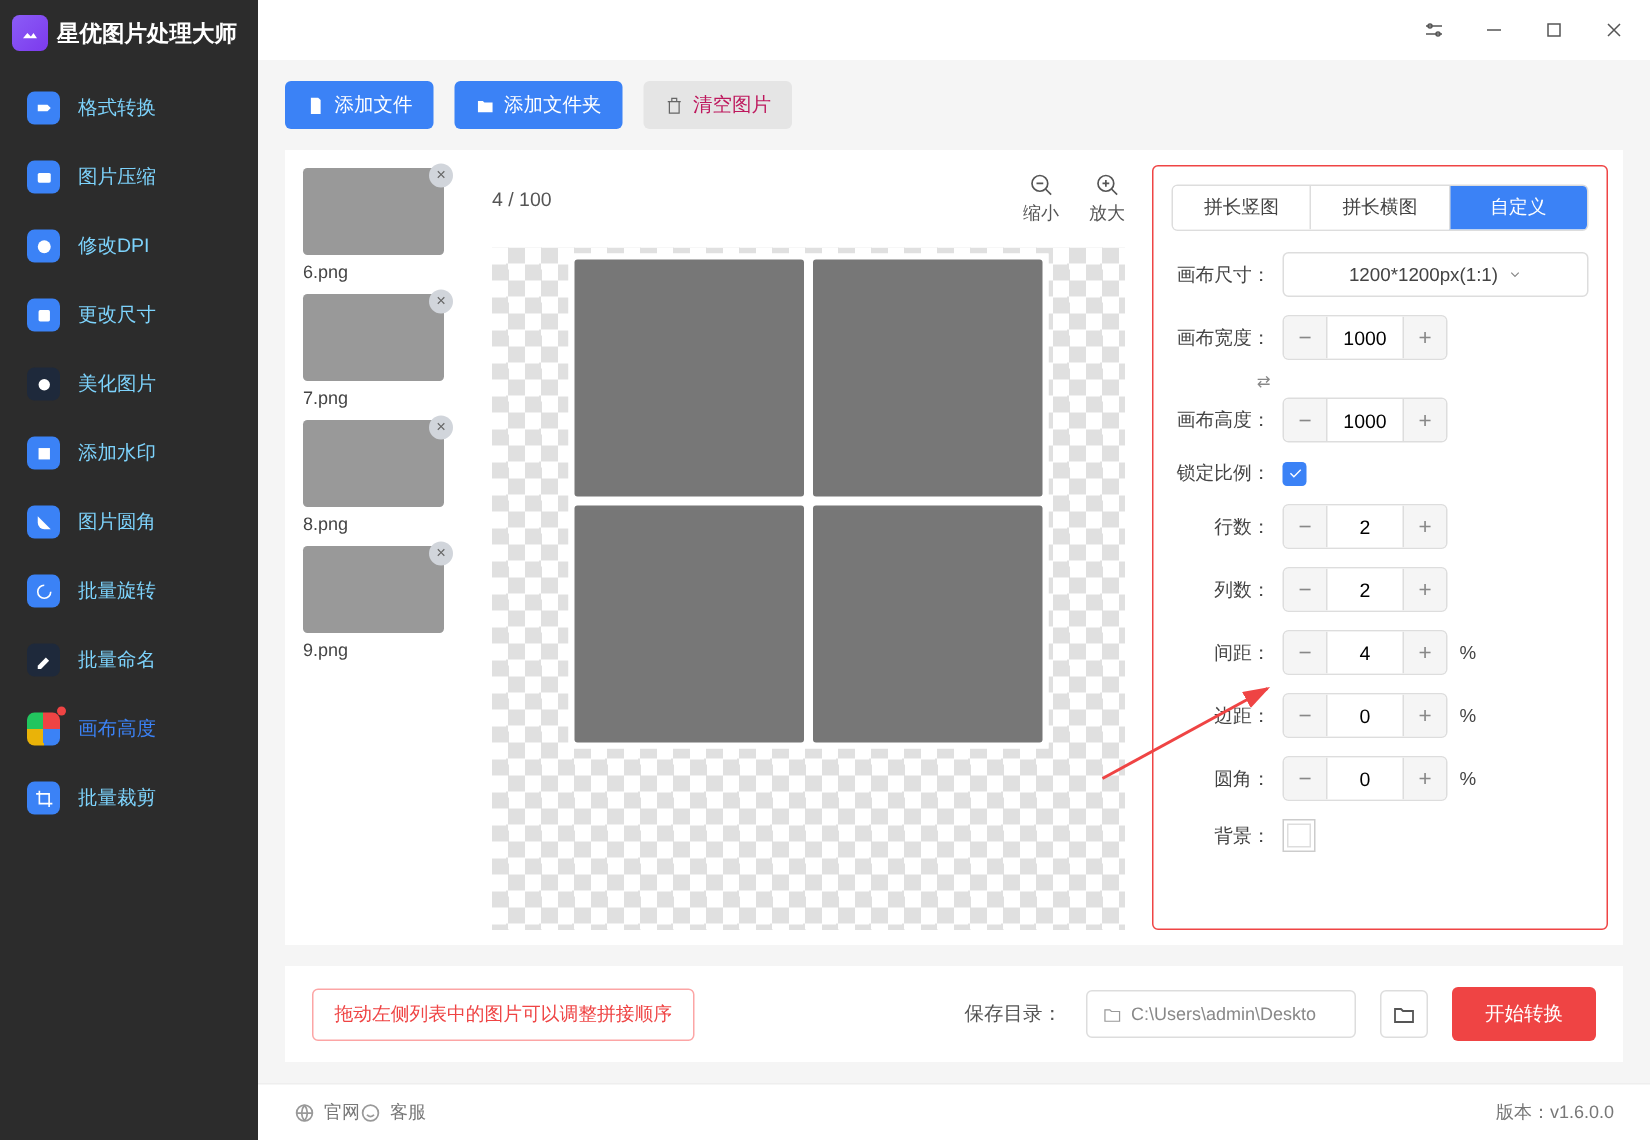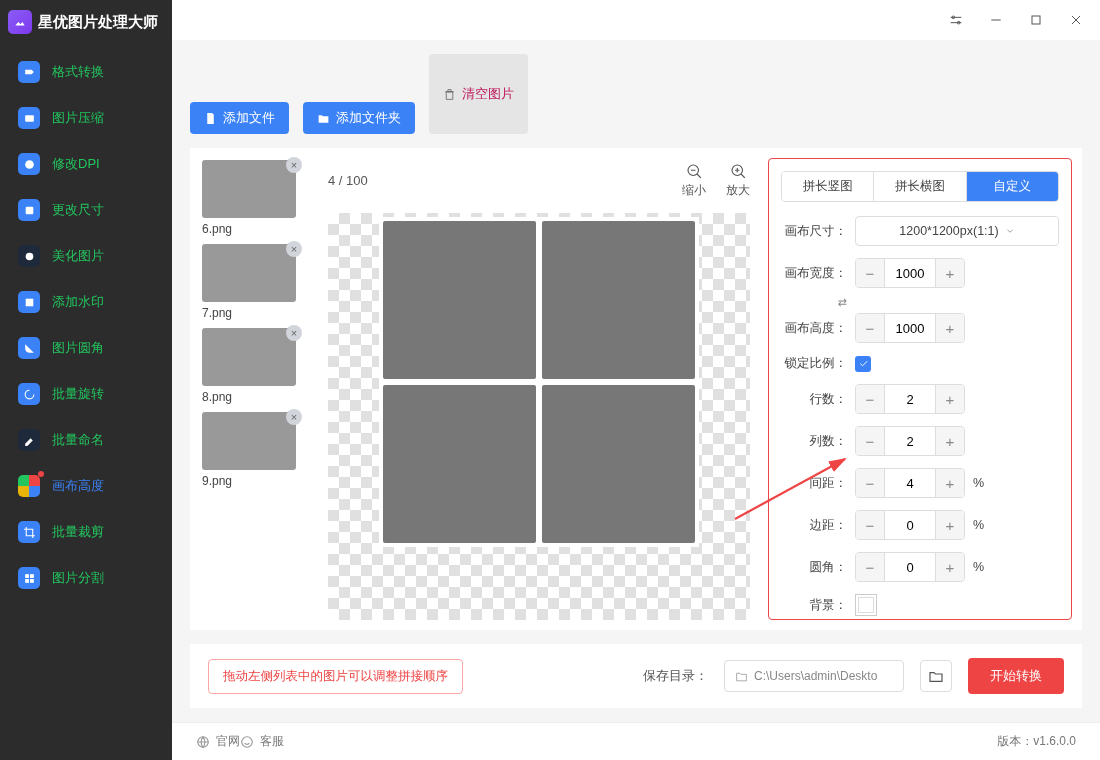--- a/index.html
+++ b/index.html
@@ -1,33 +1,33 @@
 <!DOCTYPE html>
 <html><head>
 <meta charset="utf-8">
 <style>
 * { box-sizing: border-box; margin: 0; padding: 0; font-family: "Microsoft YaHei", sans-serif; }
 body { width: 1100px; height: 760px; background: #fff; display: flex; overflow: hidden; font-size: 13px; color: #333; }
 .sidebar { width: 172px; background: #2c2c2c; display: flex; flex-direction: column; }
 .logo-row { display: flex; align-items: center; padding: 10px 10px 15px 8px; color: #fff; font-size: 15px; font-weight: bold; }
 .logo-box { width: 24px; height: 24px; border-radius: 5px; background: linear-gradient(135deg,#8b5cf6,#7c3aed); margin-right: 6px; display:flex;align-items:center;justify-content:center; }
 .logo-box svg { width:14px; height:14px; fill:#fff;}
-.nav-item { display: flex; align-items: center; padding: 12px 18px; color: #22c55e; cursor: pointer; gap: 12px; position:relative;}
+.nav-item { display: flex; align-items: center; padding: 12px 18px; color: #7dd3fc; cursor: pointer; gap: 12px; position:relative;}
 .nav-item.active { color: #3b82f6; }
 .nav-icon { width: 22px; height: 22px; border-radius: 5px; display:flex;align-items:center;justify-content:center; flex-shrink:0;}
 .nav-icon.blue { background:#3b82f6; }
 .nav-icon svg{width:13px;height:13px;fill:#fff;}
 .nav-dot{position:absolute;top:8px;left:38px;width:6px;height:6px;border-radius:50%;background:#ef4444;}
 .main { flex:1; display:flex; flex-direction:column; background:#f5f5f5; }
 .titlebar { height:40px; background:#fff; display:flex; align-items:center; justify-content:flex-end; gap:20px; padding:0 14px; }
 .titlebar .tbtn { width:20px; height:20px; display:flex; align-items:center; justify-content:center; cursor:pointer; }
 .titlebar svg{width:16px;height:16px;stroke:#555;fill:none;stroke-width:1.5;}
 .toolbar { padding:14px 18px; display:flex; gap:14px; }
 .btn { padding:7px 14px; border-radius:4px; border:none; cursor:pointer; display:flex; align-items:center; gap:6px; font-size:13px; }
-.btn.primary { background:#3b82f6; color:#fff;margin-top:48px; }
+.btn.primary { background:#3b82f6; color:#fff; }
 .btn.gray { background:#e5e5e5; color:#be185d; }
 .btn svg{width:13px;height:13px;fill:currentColor;}
 .workarea { flex:1; margin:0 18px 14px 18px; background:#fff; display:flex; overflow:hidden; }
 .thumblist { width:120px; padding:12px 0 0 12px; overflow:auto; }
 .thumb { position:relative; margin-bottom:8px; }
 .thumb .img { width:94px; height:58px; border-radius:3px; background:#999;}
 .thumb .close { position:absolute; right:8px; top:-3px; width:16px; height:16px; border-radius:50%; background:#d1d5db; color:#666; display:flex;align-items:center;justify-content:center;font-size:11px;cursor:pointer;}
 .thumb .fname { font-size:12px; color:#444; margin-top:4px; }
 .canvas-area { flex:1; display:flex; flex-direction:column; padding:10px 18px;}
 .canvas-head { display:flex; align-items:center; justify-content:space-between; padding:4px 0 14px 0; color:#555;}
@@ -165,31 +165,20 @@
       <span>画布高度</span>
     </div>
   <div class="nav-item">
       <div class="nav-icon blue">
         <svg viewBox="0 0 24 24">
           <path d="M6 2v16h16M2 6h16v16" fill="none" stroke="#fff" stroke-width="2"></path>
         </svg>
       </div>
       <span>批量裁剪</span>
     </div>
-  <div class="nav-item">
-      <div class="nav-icon blue">
-        <svg viewBox="0 0 24 24">
-          <rect x="4" y="4" width="7" height="7"></rect>
-          <rect x="13" y="4" width="7" height="7"></rect>
-          <rect x="4" y="13" width="7" height="7"></rect>
-          <rect x="13" y="13" width="7" height="7"></rect>
-        </svg>
-      </div>
-      <span>图片分割</span>
-    </div>
 </div>
 
 <div class="main">
   <div class="titlebar">
     <div class="tbtn">
         <svg viewBox="0 0 24 24">
           <path d="M4 8h16M4 16h16"></path>
           <circle cx="8" cy="8" r="2"></circle>
           <circle cx="16" cy="16" r="2"></circle>
         </svg>

